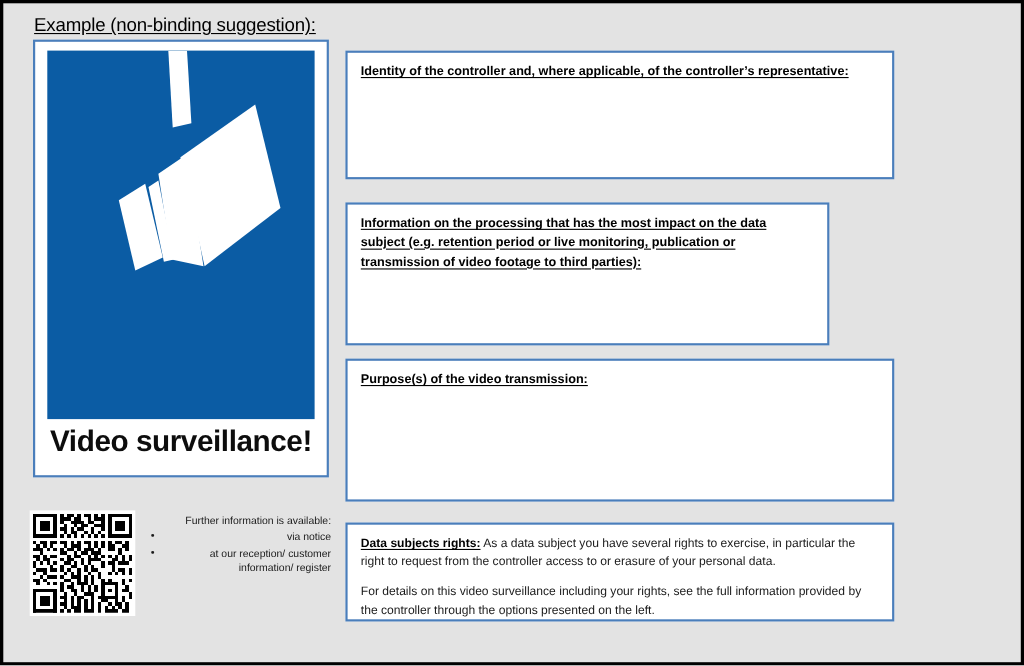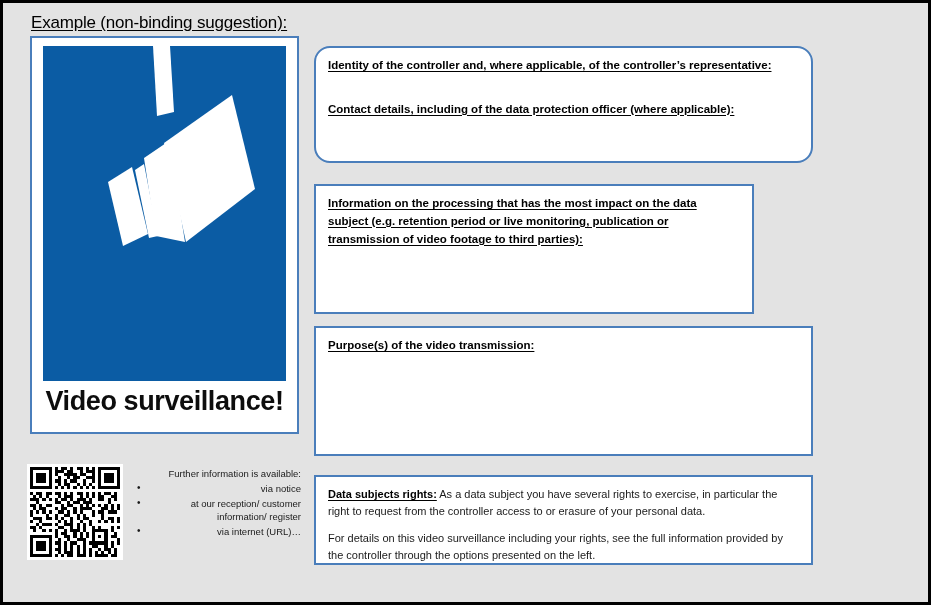--- a/index.html
+++ b/index.html
@@ -125,21 +125,21 @@
   }
 
   
   .form-box {
     position: absolute;
     box-sizing: border-box;
     background: #ffffff;
     border: 2px solid #4a7ebb;
     padding: 9px 12px 8px 12px;
   }
-  #box-identity { left: 311px; top: 43px;  width: 499px; height: 117px; border-radius: 16px; }
+  #box-identity { left: 311px; top: 43px;  width: 499px; height: 117px; }
   #box-impact   { left: 311px; top: 181px; width: 440px; height: 130px; }
   #box-purpose  { left: 311px; top: 323px; width: 499px; height: 130px; }
   #box-rights   { left: 311px; top: 472px; width: 499px; height: 90px; }
 
   .field-label {
     font-size: 11.5px;
     font-weight: 700;
     color: #000000;
     text-decoration: underline;
     text-underline-offset: 2px;
@@ -422,29 +422,27 @@
           <rect x="26" y="25" width="1" height="1"></rect>
         </g>
       </svg>
     </div>
 
     <div class="further-text">
       <p class="further-heading">Further information is available:</p>
       <ul class="further-list">
         <li>via notice</li>
         <li>at our reception/ customer information/ register</li>
-        <li>via internet (URL)…</li>
       </ul>
     </div>
   </div>
 
   <div class="form-box" id="box-identity">
     <div class="field-label">Identity of the controller and, where applicable, of the controller’s representative:</div>
     <div class="field-gap"></div>
-    <div class="field-label">Contact details, including of the data protection officer (where applicable):</div>
   </div>
 
   <div class="form-box" id="box-impact">
     <div class="field-label multiline">Information on the processing that has the most impact on the data subject (e.g. retention period or live monitoring, publication or transmission of video footage to third parties):</div>
   </div>
 
   <div class="form-box" id="box-purpose">
     <div class="field-label">Purpose(s) of the video transmission:</div>
   </div>
 

